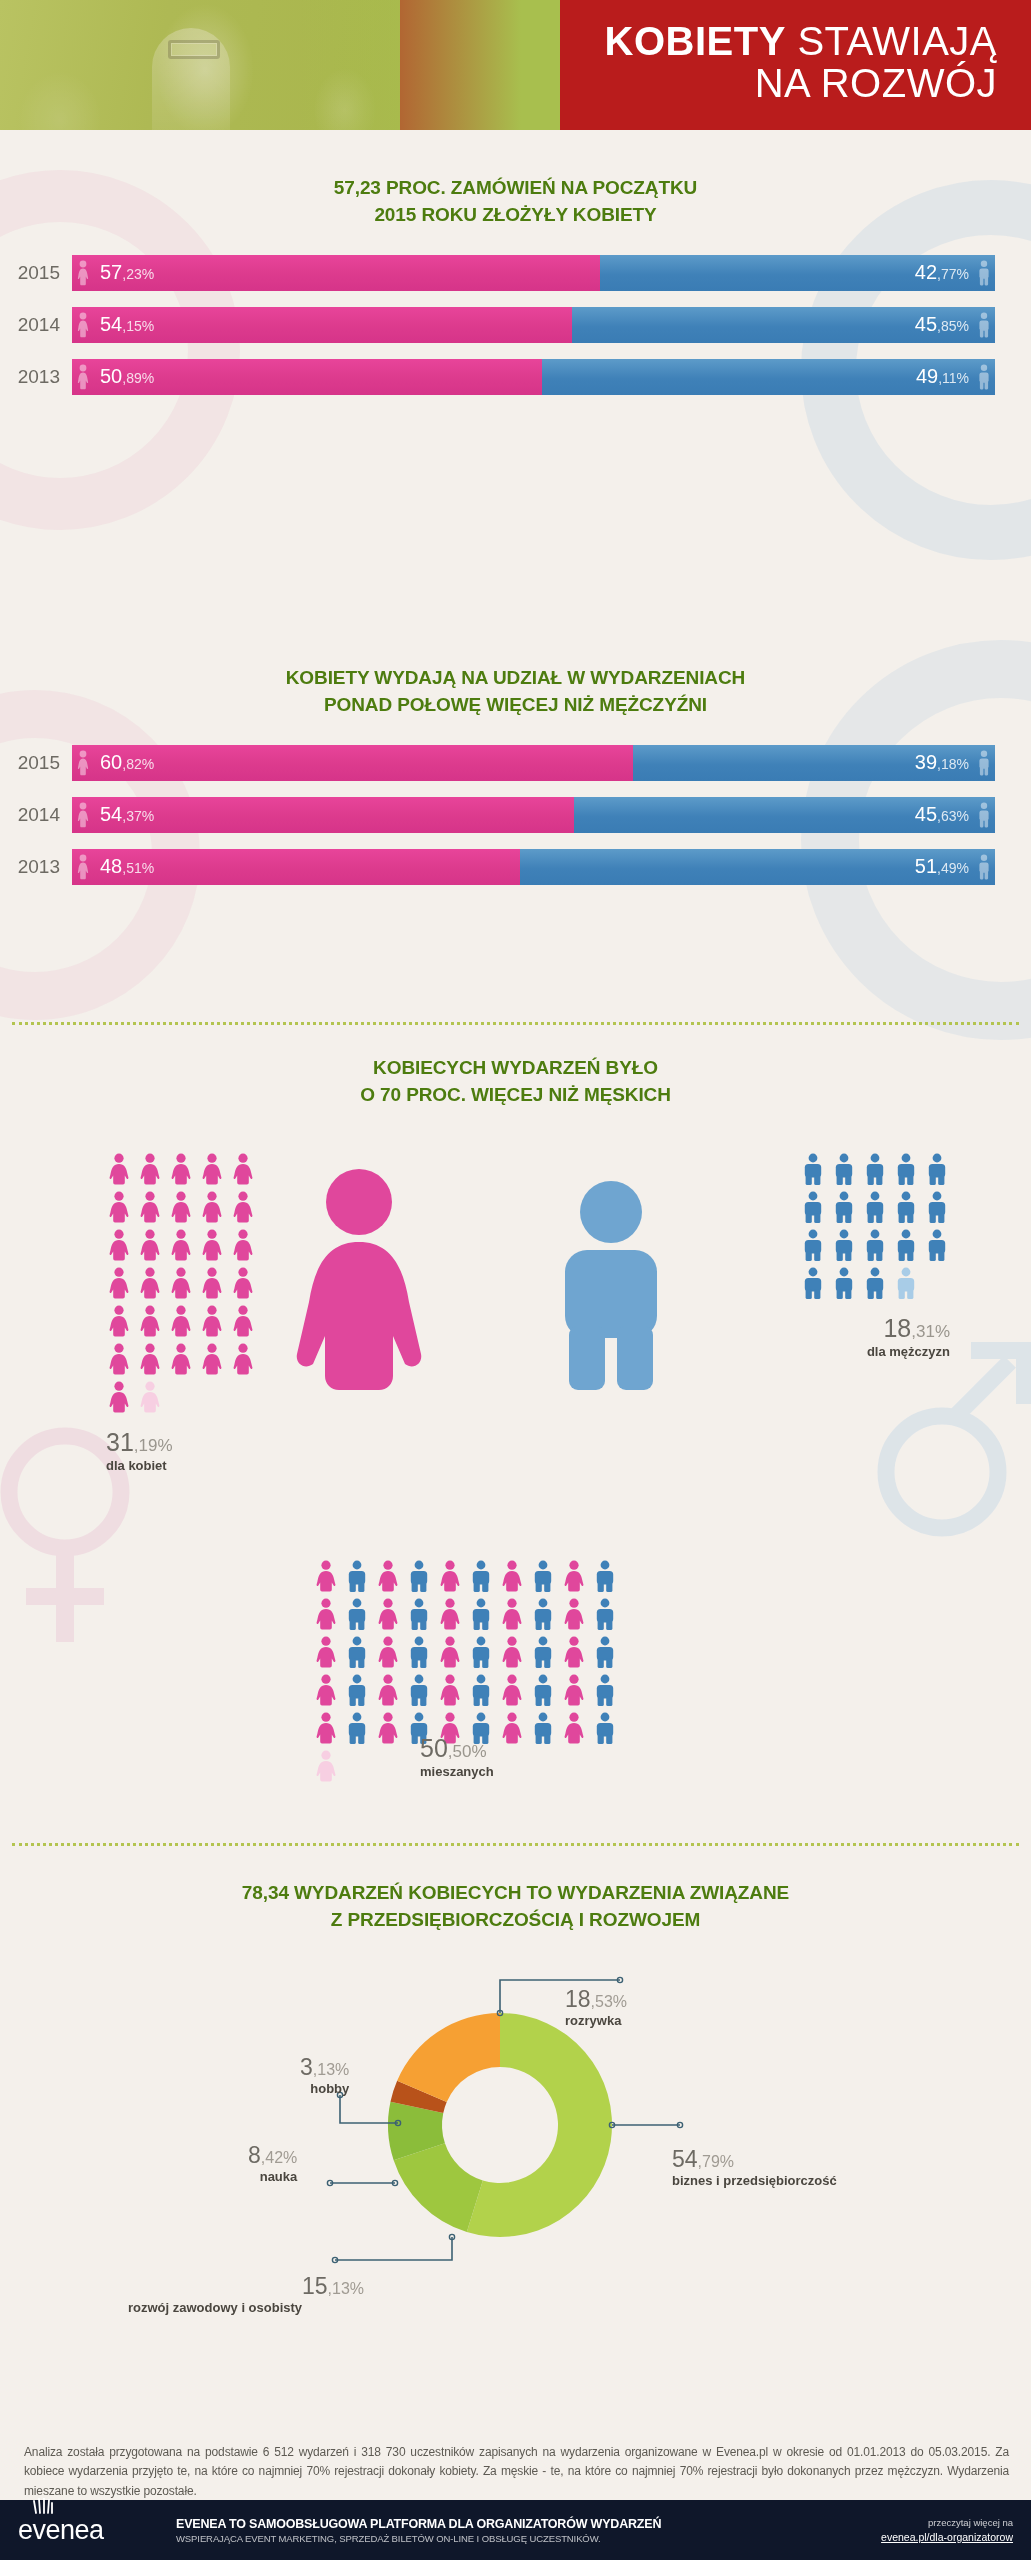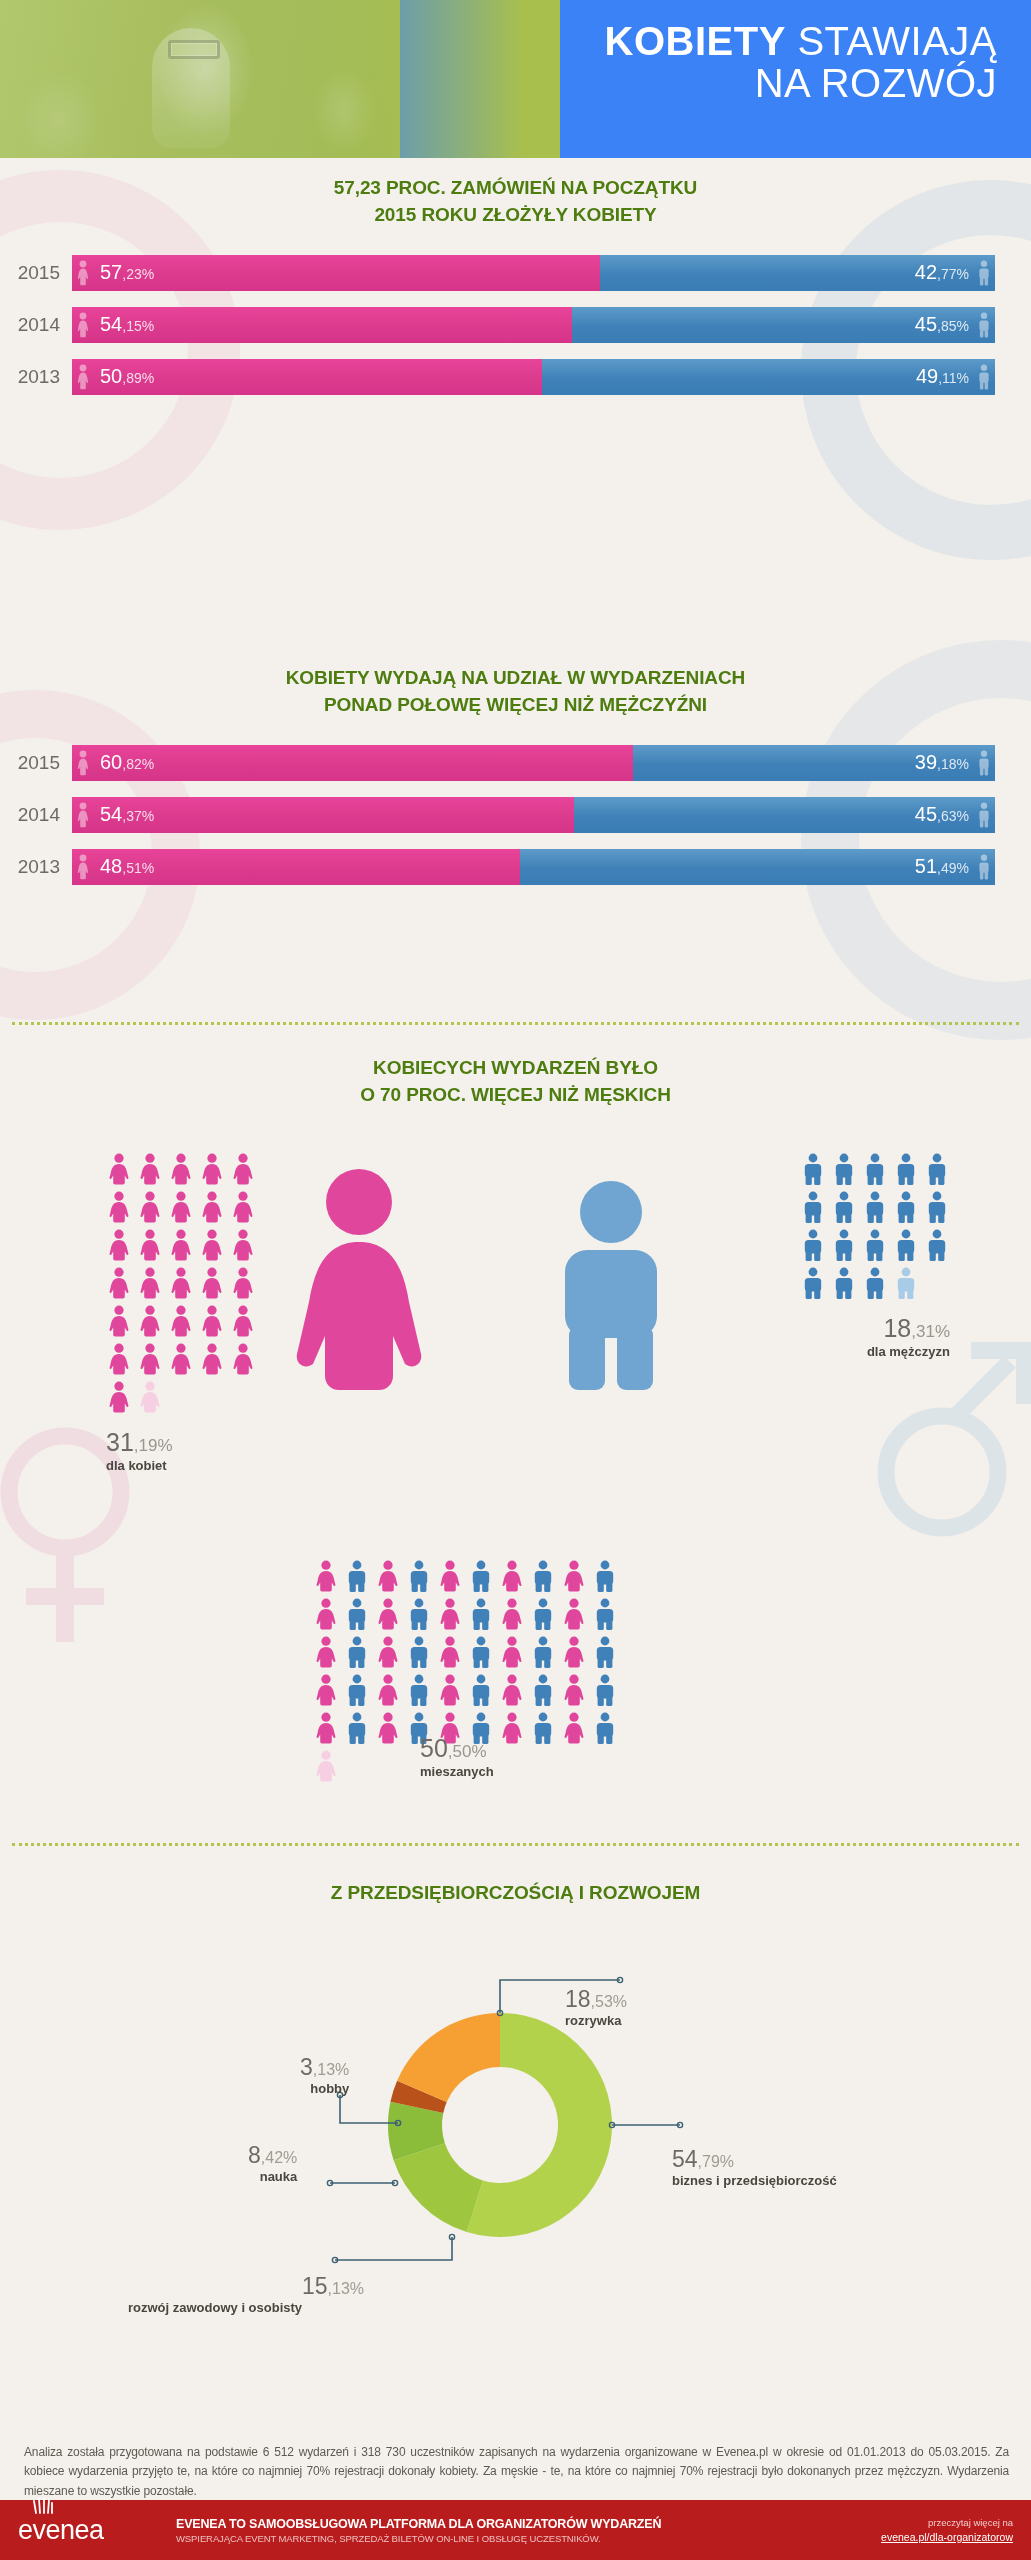--- a/index.html
+++ b/index.html
@@ -12,22 +12,22 @@
     position: relative;
     width: 1031px;
     height: 2560px;
     overflow: hidden;
     background: #f4f0eb;
   }
 
   
   .header {
     position: relative;
-    height: 158px;
-    background: #3b82f6;
+    height: 130px;
+    background: #b91c1c;
     overflow: hidden;
   }
   .header-photo {
     position: absolute;
     left: 0; top: 0;
     width: 400px; height: 158px;
     background:
       radial-gradient(ellipse 70px 95px at 205px 70px, rgba(255,255,255,0.30), rgba(255,255,255,0) 70%),
       radial-gradient(ellipse 45px 60px at 345px 110px, rgba(255,255,255,0.18), rgba(255,255,255,0) 70%),
       radial-gradient(ellipse 60px 70px at 60px 120px, rgba(255,255,255,0.12), rgba(255,255,255,0) 70%),
@@ -207,21 +207,21 @@
     line-height: 1.62;
     letter-spacing: -0.15px;
     text-align: justify;
   }
 
   
   .footer {
     position: absolute;
     left: 0; bottom: 0;
     width: 1031px; height: 60px;
-    background: #b91c1c;
+    background: #0f172a;
     display: flex;
     align-items: center;
     padding: 0 18px;
   }
   .footer-logo {
     color: #fff;
     font-size: 27px;
     font-weight: 300;
     letter-spacing: -0.5px;
     width: 150px;
@@ -959,20 +959,21 @@
   </div>
   <div style="position:absolute;left:420px;top:1735px;">
     <div class="stat-num"><span>50</span><span class="dec">,50%</span></div>
     <div class="stat-lbl">mieszanych</div>
   </div>
 
   <div class="dotted-sep" style="position:absolute;top:1843px;left:0;width:1007px;"></div>
 
   <div style="position:absolute;left:0;top:1880px;width:1031px;">
     <div class="section-title">
+      <div>78,34 WYDARZEŃ KOBIECYCH TO WYDARZENIA ZWIĄZANE</div>
       <div>Z PRZEDSIĘBIORCZOŚCIĄ I ROZWOJEM</div>
     </div>
   </div>
 
   <div class="donut-wrap" style="position:absolute;left:0;top:1975px;">
     <svg id="donut-svg" width="1031" height="310" viewBox="0 0 1031 310">
         <path d="M 500 38 A 112 112 0 1 1 466.79854484375284 256.96571121395726 L 482.8063892940863 205.39295759294217 A 58 58 0 1 0 500 92 Z" fill="#b2d24b"></path>
         <path d="M 466.79854484375284 256.96571121395726 A 112 112 0 0 1 393.65698344462845 185.14488341002104 L 444.92950928382544 168.20002890876088 A 58 58 0 0 0 482.8063892940863 205.39295759294217 Z" fill="#9ec73f"></path>
         <path d="M 393.65698344462845 185.14488341002104 A 112 112 0 0 1 390.45723239123623 126.66800341564455 L 443.2724953454616 137.91735891167306 A 58 58 0 0 0 444.92950928382544 168.20002890876088 Z" fill="#8bbd3a"></path>
         <path d="M 390.45723239123623 126.66800341564455 A 112 112 0 0 1 397.1278206923675 105.71326694710586 L 446.72690714426176 127.06579895475124 A 58 58 0 0 0 443.2724953454616 137.91735891167306 Z" fill="#b8521a"></path>

